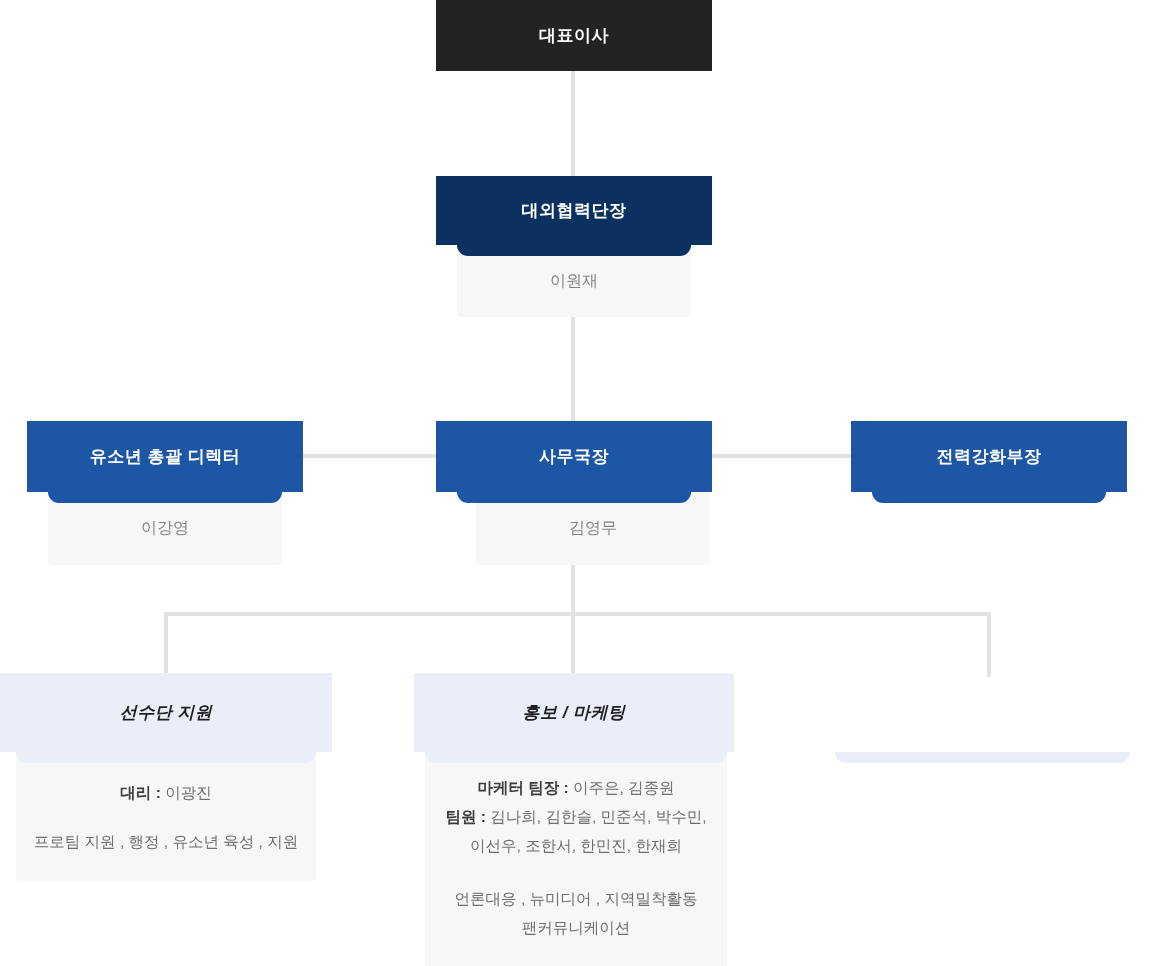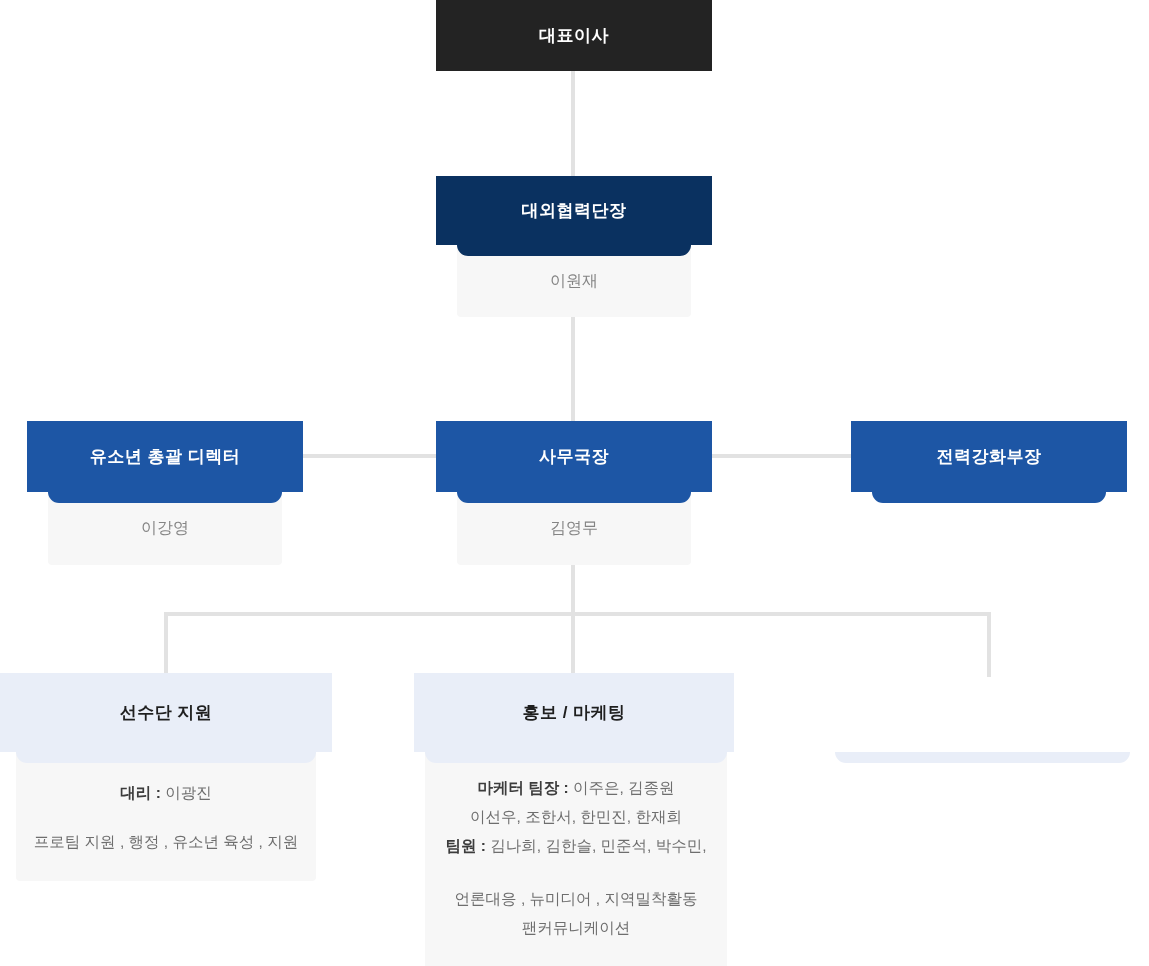--- a/index.html
+++ b/index.html
@@ -23,21 +23,21 @@
     align-items: center;
     justify-content: center;
     font-size: 17px;
     font-weight: 700;
     letter-spacing: 0.5px;
     z-index: 3;
   }
   .hdr.ceo   { background: var(--ceo-bg, #232323);  color: var(--header-text, #fff); }
   .hdr.navy  { background: var(--dept-head-bg, #0a3160); color: var(--header-text, #fff); }
   .hdr.blue  { background: var(--division-bg, #1d56a5);  color: var(--header-text, #fff); }
-  .hdr.team  { background: var(--team-header-bg, #e9eef8); color: var(--team-title-text, #1f1f1f); }
+  .hdr.team  { background: var(--team-header-bg, #e9eef8); color: var(--team-title-text, #1f1f1f); font-style: italic; }
 
   
   .wave {
     position: absolute;
     height: 11px;
     border-radius: 0 0 16px 16px;
     z-index: 2;
   }
   .wave.navy { background: var(--dept-head-bg, #0a3160); }
   .wave.blue { background: var(--division-bg, #1d56a5); }
@@ -98,21 +98,21 @@
   </div>
   <div class="wave blue" style="left:48px;top:492px;width:234px"></div>
   <div class="card name" style="left:48px;top:492px;width:234px;height:73px">
     <span>이강영</span>
   </div>
 
   <div class="hdr blue" style="left:436px;top:421px;width:276px;height:71px">
     <span>사무국장</span>
   </div>
   <div class="wave blue" style="left:457px;top:492px;width:234px"></div>
-  <div class="card name" style="left:457px;top:492px;width:234px;height:73px">
+  <div class="card name" style="left:476px;top:492px;width:234px;height:73px">
     <span>김영무</span>
   </div>
 
   <div class="hdr blue" style="left:851px;top:421px;width:276px;height:71px">
     <span>전력강화부장</span>
   </div>
   <div class="wave blue" style="left:872px;top:492px;width:234px"></div>
 
   <div class="hdr team" style="left:0;top:673px;width:332px;height:79px">
     <span>선수단 지원</span>
@@ -129,25 +129,25 @@
 
   <div class="hdr team" style="left:414px;top:673px;width:320px;height:79px">
     <span>홍보 / 마케팅</span>
   </div>
   <div class="wave team" style="left:425px;top:752px;width:302px"></div>
   <div class="card detail multi" style="left:425px;top:752px;width:302px;height:211px">
     <div class="row">
       <span class="lbl">마케터 팀장 :</span>
       <span>이주은, 김종원</span>
     </div>
-    <div class="row">이선우, 조한서, 한민진, 한재희</div>
     <div class="row">
       <span class="lbl">팀원 :</span>
       <span>김나희, 김한슬, 민준석, 박수민,</span>
     </div>
+    <div class="row">이선우, 조한서, 한민진, 한재희</div>
     <div class="spacer"></div>
     <div class="row">언론대응 , 뉴미디어 , 지역밀착활동</div>
     <div class="row">팬커뮤니케이션</div>
   </div>
 
   <div class="wave team" style="left:835px;top:752px;width:295px"></div>
 
 </div>
 
 </body></html>

